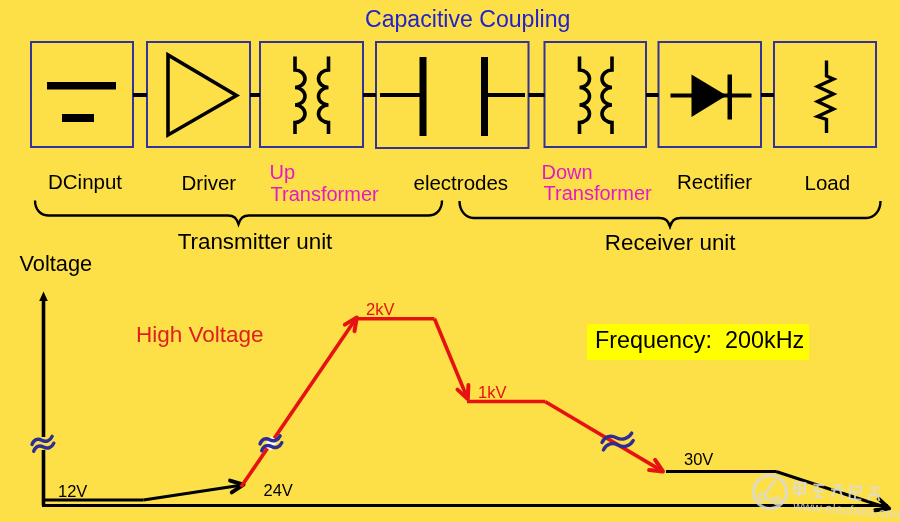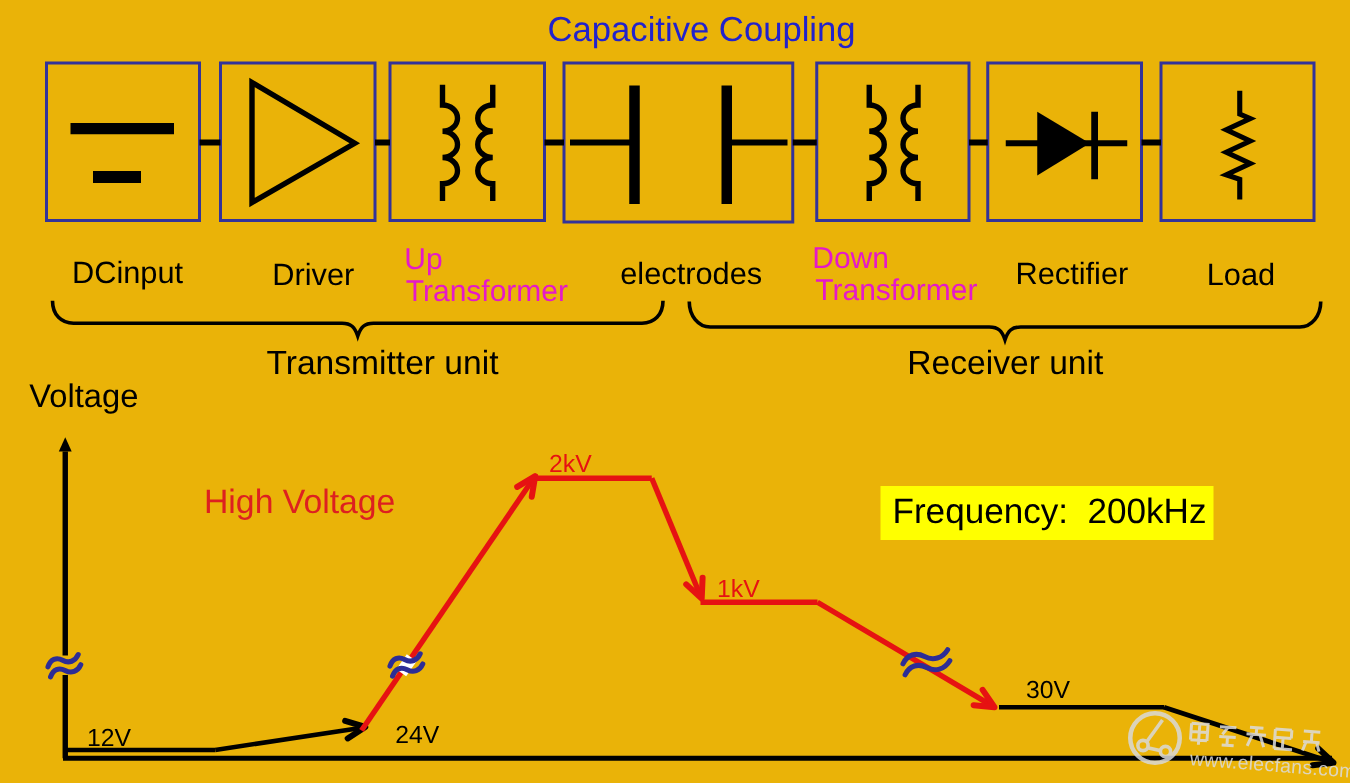--- a/index.html
+++ b/index.html
@@ -1,16 +1,16 @@
 <!DOCTYPE html>
 <html><head>
 <meta charset="utf-8">
 <style>
   html,body{margin:0;padding:0;background:#fff;}
-  #page{position:relative;width:900px;height:522px;background:#eab308;overflow:hidden;
+  #page{position:relative;width:900px;height:522px;background:#fde047;overflow:hidden;
         font-family:"Liberation Sans", sans-serif;}
   svg text{font-family:"Liberation Sans", sans-serif;}
 </style>
 </head>
 <body>
 <div id="page">
 <svg width="900" height="522" viewBox="0 0 900 522" xmlns="http://www.w3.org/2000/svg">
 
   <text x="365" y="27.3" font-size="23.1" fill="#2222cc">Capacitive Coupling</text>
 

